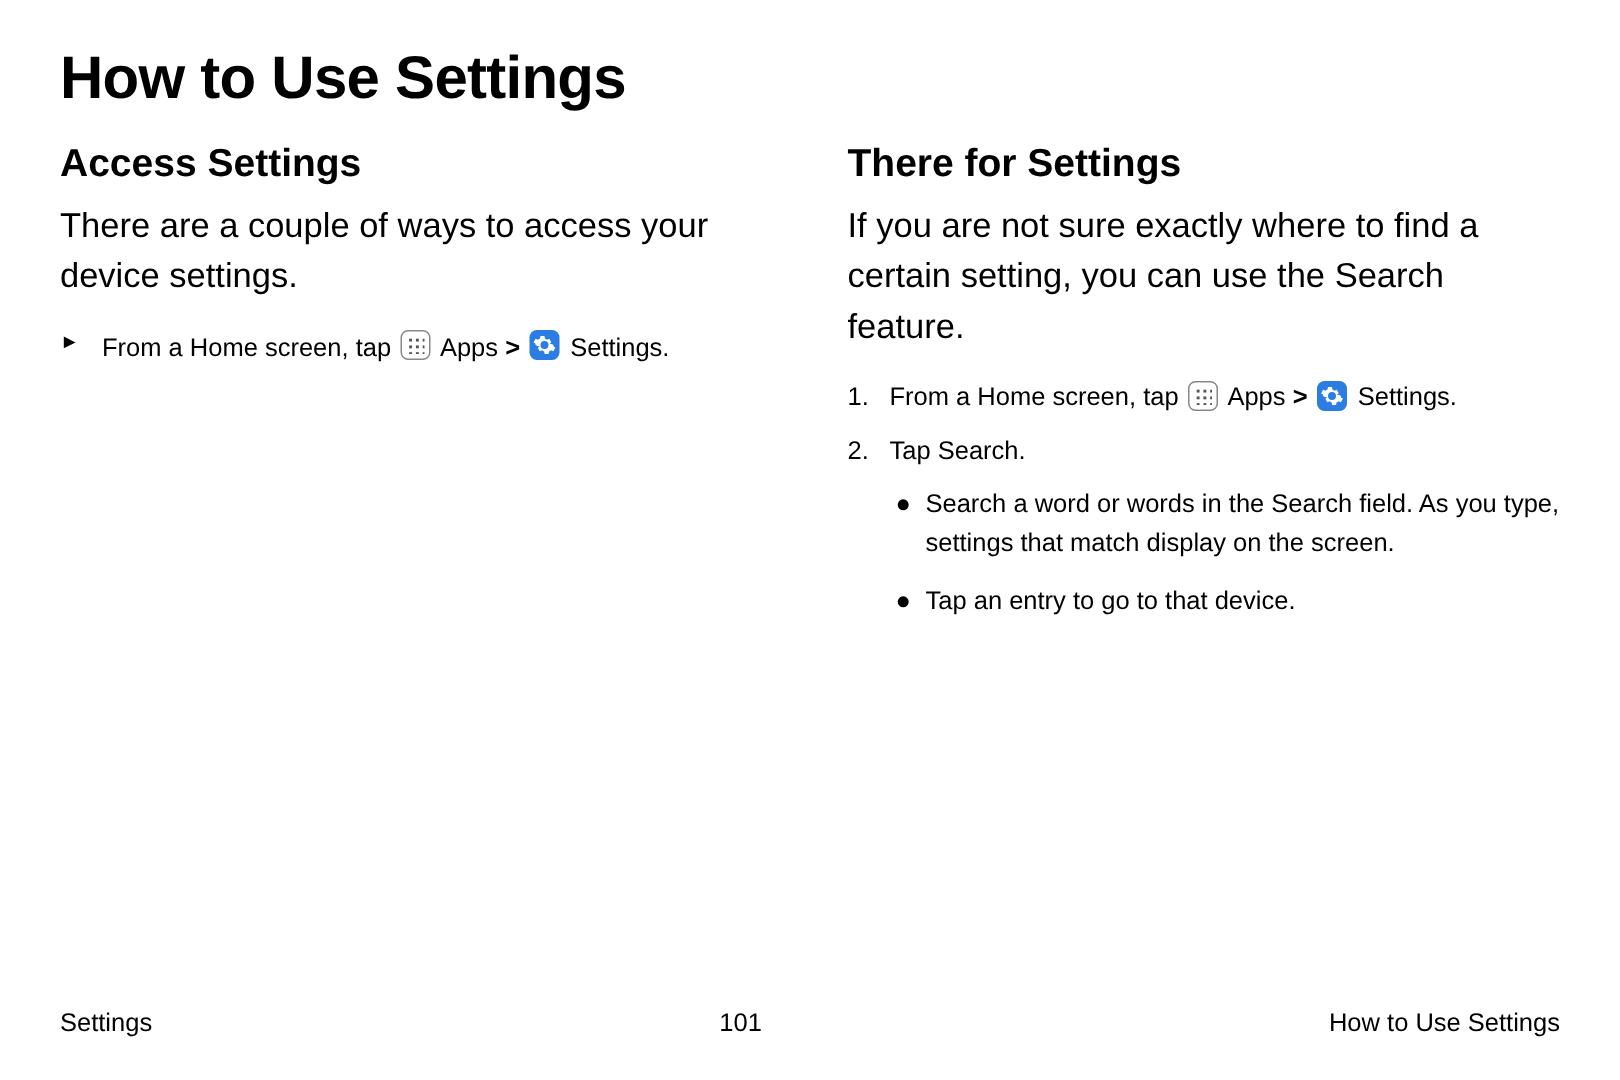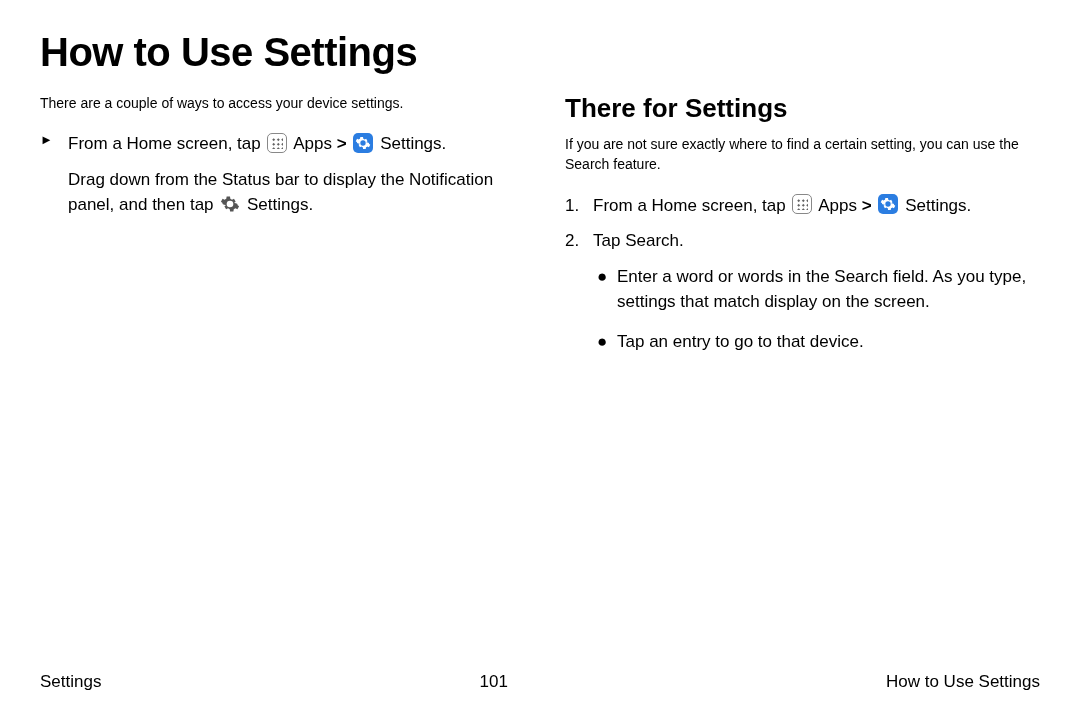--- a/index.html
+++ b/index.html
@@ -27,21 +27,21 @@
     }
     .col {
       flex: 1;
     }
     h2 {
       font-size: 26px;
       font-weight: 700;
       margin-bottom: 10px;
     }
     .intro {
-      font-size: 14px;
+      font-size: 23px;
       line-height: 1.45;
       margin-bottom: 18px;
     }
     .step {
       display: flex;
       font-size: 17px;
       line-height: 1.5;
       margin-bottom: 10px;
     }
     .step .marker {
@@ -136,48 +136,40 @@
     .play { font-size: 13px; position: relative; top: -1px; }
     .caret { font-weight: 700; }
   </style>
 </head>
 <body>
 
 <h1>How to Use Settings</h1>
 
 <div class="columns">
   <div class="col">
+    <h2>Access Settings</h2>
     <p class="intro">There are a couple of ways to access your device settings.</p>
 
     <div class="step">
       <span class="marker play">►</span>
       <span class="content">
         <span>From a Home screen, tap </span>
         <span class="icon apps-icon"></span>
         <b>Apps</b>
         <b class="caret"> &gt; </b>
         <span class="icon settings-blue-icon">
           <svg viewBox="0 0 24 24">
               <path fill="#fff" d="M12 8a4 4 0 100 8 4 4 0 000-8zm9 4a7 7 0 01-.1 1.2l2 1.6-2 3.4-2.4-1a7 7 0 01-2 1.2l-.4 2.6h-4l-.4-2.6a7 7 0 01-2-1.2l-2.4 1-2-3.4 2-1.6A7 7 0 013 12a7 7 0 01.1-1.2l-2-1.6 2-3.4 2.4 1a7 7 0 012-1.2L8 3h4l.4 2.6a7 7 0 012 1.2l2.4-1 2 3.4-2 1.6A7 7 0 0121 12z"></path>
             </svg>
         </span>
         <b>Settings</b><span>.</span>
       </span>
     </div>
 
 
-    <p class="sub">
-      <span>Drag down from the Status bar to display the Notification panel, and then tap </span>
-      <span class="icon settings-gray-icon">
-        <svg viewBox="0 0 24 24">
-            <path fill="#555" d="M12 8a4 4 0 100 8 4 4 0 000-8zm9 4a7 7 0 01-.1 1.2l2 1.6-2 3.4-2.4-1a7 7 0 01-2 1.2l-.4 2.6h-4l-.4-2.6a7 7 0 01-2-1.2l-2.4 1-2-3.4 2-1.6A7 7 0 013 12a7 7 0 01.1-1.2l-2-1.6 2-3.4 2.4 1a7 7 0 012-1.2L8 3h4l.4 2.6a7 7 0 012 1.2l2.4-1 2 3.4-2 1.6A7 7 0 0121 12z"></path>
-          </svg>
-      </span>
-      <b>Settings</b><span>.</span>
-    </p>
   </div>
 
   <div class="col">
     <h2>There for Settings</h2>
     <p class="intro">If you are not sure exactly where to find a certain setting, you can use the Search feature.</p>
 
     <div class="step">
       <span class="marker">1.</span>
       <span class="content">
         <span>From a Home screen, tap </span>
@@ -197,21 +189,21 @@
       <span class="marker">2.</span>
       <span class="content">
         <span>Tap </span><b>Search</b><span>.</span>
       </span>
     </div>
 
     <div class="bullet-list">
       <div class="bullet-item">
         <span class="dot">●</span>
         <span class="bcontent">
-          <span>Enter a word or words in the </span><b>Search</b><span> field. As you type, settings that match display on the screen.</span>
+          <span>Search a word or words in the </span><b>Search</b><span> field. As you type, settings that match display on the screen.</span>
         </span>
       </div>
       <div class="bullet-item">
         <span class="dot">●</span>
         <span class="bcontent">Tap an entry to go to that device.</span>
       </div>
     </div>
   </div>
 </div>
 

